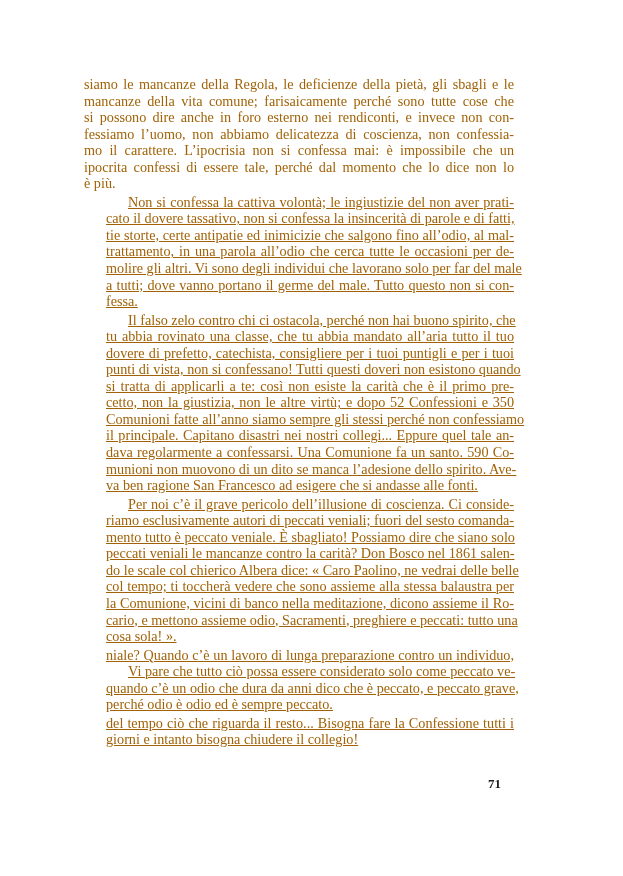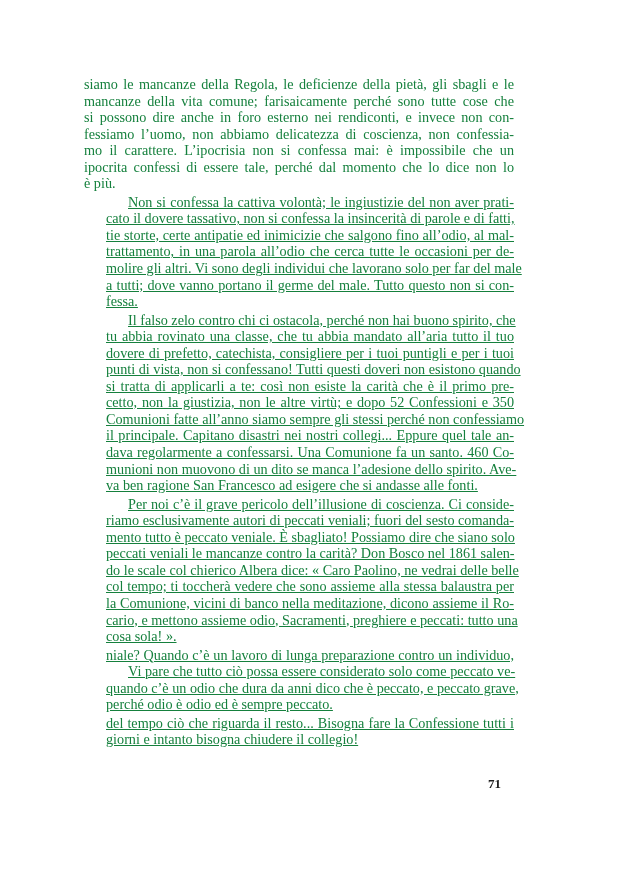--- a/index.html
+++ b/index.html
@@ -10,21 +10,21 @@
     overflow: hidden;
   }
   .page {
     position: absolute;
     left: 84px;
     top: 76px;
     width: 430px;
     font-family: "Liberation Serif", "DejaVu Serif", serif;
     font-size: 14.2px;
     line-height: 16.55px;
-    color: #15803d;
+    color: #a16207;
     text-align: justify;
   }
   .para { margin: 0; text-indent: 0; }
   .para.indent { text-indent: 22px; text-decoration: underline; }
   .line {
     display: block;
     text-align: justify;
     text-align-last: justify;
     white-space: nowrap;
     height: 16.55px;
@@ -69,21 +69,21 @@
   <div class="gap"></div>
   <div class="para indent">
     <span class="line" style="padding-left:22px">Il falso zelo contro chi ci ostacola, perché non hai buono spirito, che</span>
     <span class="line">tu abbia rovinato una classe, che tu abbia mandato all’aria tutto il tuo</span>
     <span class="line">dovere di prefetto, catechista, consigliere per i tuoi puntigli e per i tuoi</span>
     <span class="line">punti di vista, non si confessano! Tutti questi doveri non esistono quando</span>
     <span class="line">si tratta di applicarli a te: così non esiste la carità che è il primo pre-</span>
     <span class="line">cetto, non la giustizia, non le altre virtù; e dopo 52 Confessioni e 350</span>
     <span class="line">Comunioni fatte all’anno siamo sempre gli stessi perché non confessiamo</span>
     <span class="line">il principale. Capitano disastri nei nostri collegi... Eppure quel tale an-</span>
-    <span class="line">dava regolarmente a confessarsi. Una Comunione fa un santo. 460 Co-</span>
+    <span class="line">dava regolarmente a confessarsi. Una Comunione fa un santo. 590 Co-</span>
     <span class="line">munioni non muovono di un dito se manca l’adesione dello spirito. Ave-</span>
     <span class="line last">va ben ragione San Francesco ad esigere che si andasse alle fonti.</span>
   </div>
   <div class="gap"></div>
   <div class="para indent">
     <span class="line" style="padding-left:22px">Per noi c’è il grave pericolo dell’illusione di coscienza. Ci conside-</span>
     <span class="line">riamo esclusivamente autori di peccati veniali; fuori del sesto comanda-</span>
     <span class="line">mento tutto è peccato veniale. È sbagliato! Possiamo dire che siano solo</span>
     <span class="line">peccati veniali le mancanze contro la carità? Don Bosco nel 1861 salen-</span>
     <span class="line">do le scale col chierico Albera dice: « Caro Paolino, ne vedrai delle belle</span>

